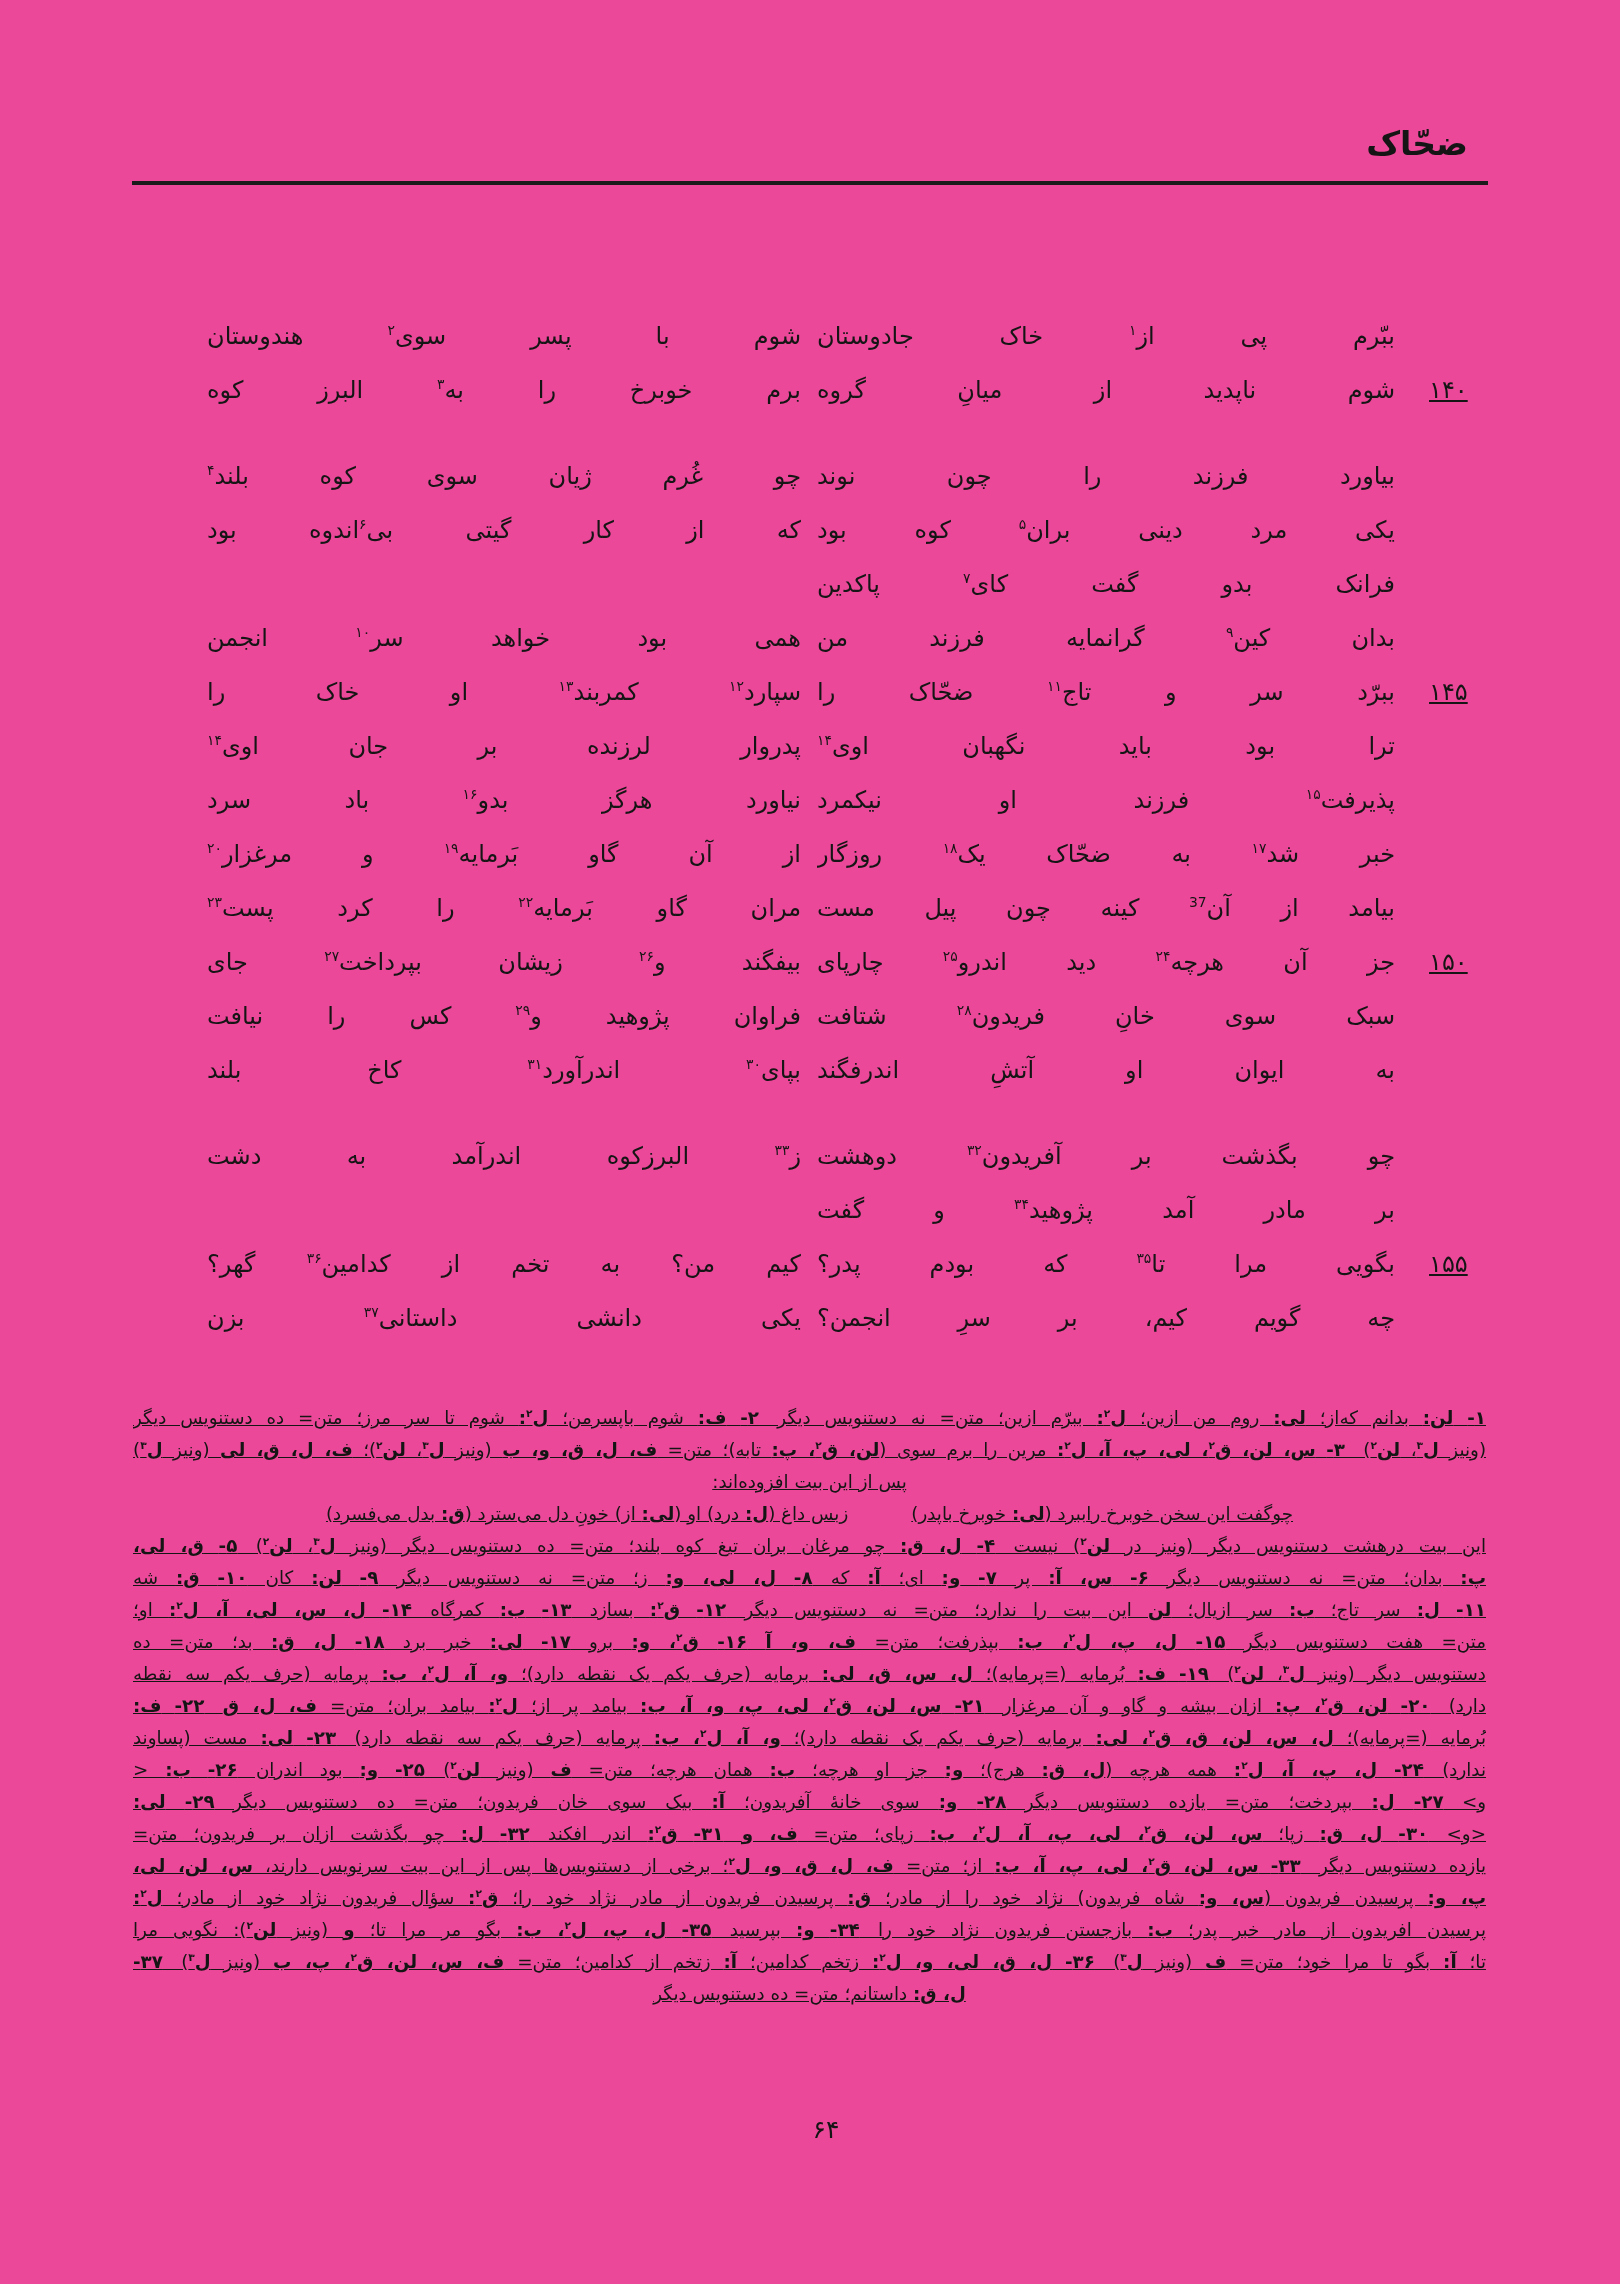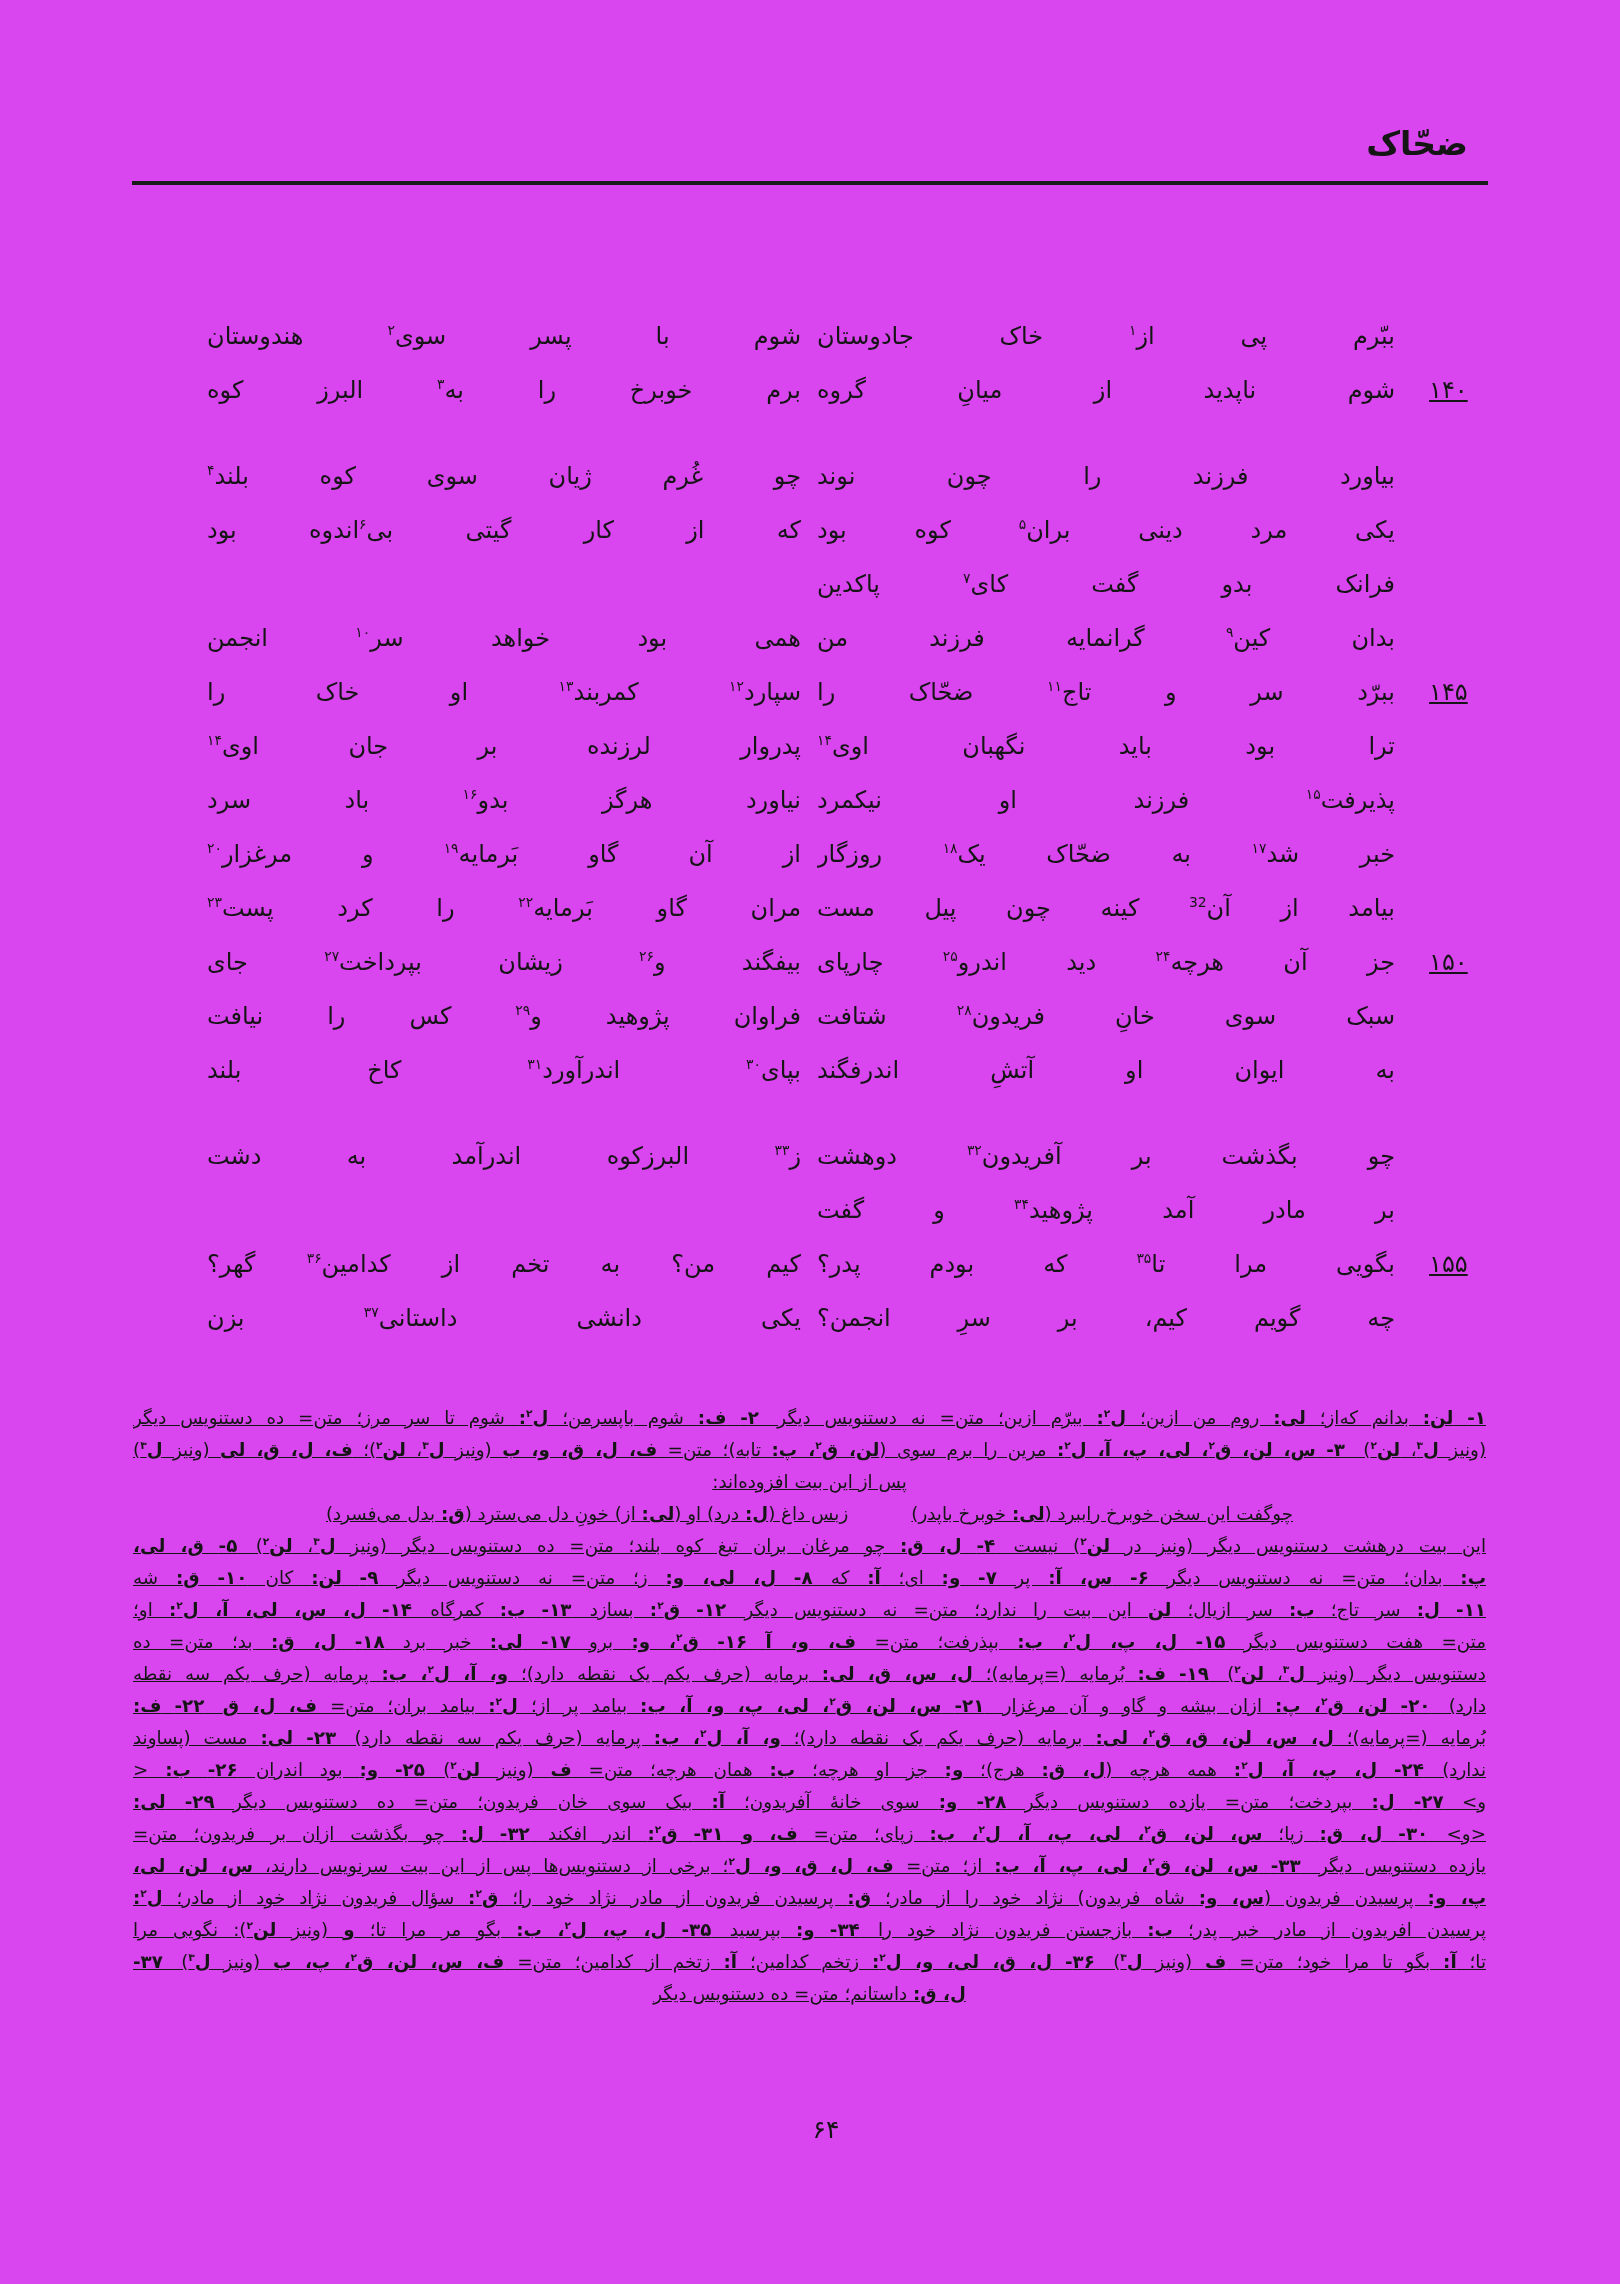--- a/index.html
+++ b/index.html
@@ -1,18 +1,18 @@
 <!DOCTYPE html>
 <html lang="fa" dir="rtl" style="font-size:11.3px"><head>
 <meta charset="utf-8">
 <style>
   html,body{margin:0;padding:0;}
   .page{
     position:relative; width:1620px; height:2284px;
-    background:#d946ef; color:#151515; overflow:hidden;
+    background:#ec4899; color:#151515; overflow:hidden;
     font-family:"DejaVu Sans", sans-serif;
   }
   
   .header-title{position:absolute; top:124px; right:152px; font-size:33px; font-weight:bold;}
   .header-rule{position:absolute; top:181px; left:132px; width:1356px; height:3.5px; background:#1b1b1b;}
   
   .poem{position:absolute; top:309px; right:134px; width:1357px; direction:rtl;}
   .section{margin-bottom:32px;}
   .couplet{display:flex; align-items:baseline; height:54px;}
   .vnum{width:91px; font-size:24px; text-align:right; padding-right:18.3px; box-sizing:border-box; line-height:54px;text-decoration:underline;}
@@ -84,21 +84,21 @@
           <div class="hem r">پذیرفت<sup>۱۵</sup> فرزند او نیکمرد</div>
           <div class="hem l">نیاورد هرگز بدو<sup>۱۶</sup> باد سرد</div>
         </div>
         <div class="couplet">
           <div class="vnum"></div>
           <div class="hem r">خبر شد<sup>۱۷</sup> به ضحّاک یک<sup>۱۸</sup> روزگار</div>
           <div class="hem l">از آن گاو بَرمایه<sup>۱۹</sup> و مرغزار<sup>۲۰</sup></div>
         </div>
         <div class="couplet">
           <div class="vnum"></div>
-          <div class="hem r">بیامد از آن<sup>32</sup> کینه چون پیل مست</div>
+          <div class="hem r">بیامد از آن<sup>37</sup> کینه چون پیل مست</div>
           <div class="hem l">مران گاو بَرمایه<sup>۲۲</sup> را کرد پست<sup>۲۳</sup></div>
         </div>
         <div class="couplet">
           <div class="vnum">۱۵۰</div>
           <div class="hem r">جز آن هرچه<sup>۲۴</sup> دید اندرو<sup>۲۵</sup> چارپای</div>
           <div class="hem l">بیفگند و<sup>۲۶</sup> زیشان بپرداخت<sup>۲۷</sup> جای</div>
         </div>
         <div class="couplet">
           <div class="vnum"></div>
           <div class="hem r">سبک سوی خانِ فریدون<sup>۲۸</sup> شتافت</div>

